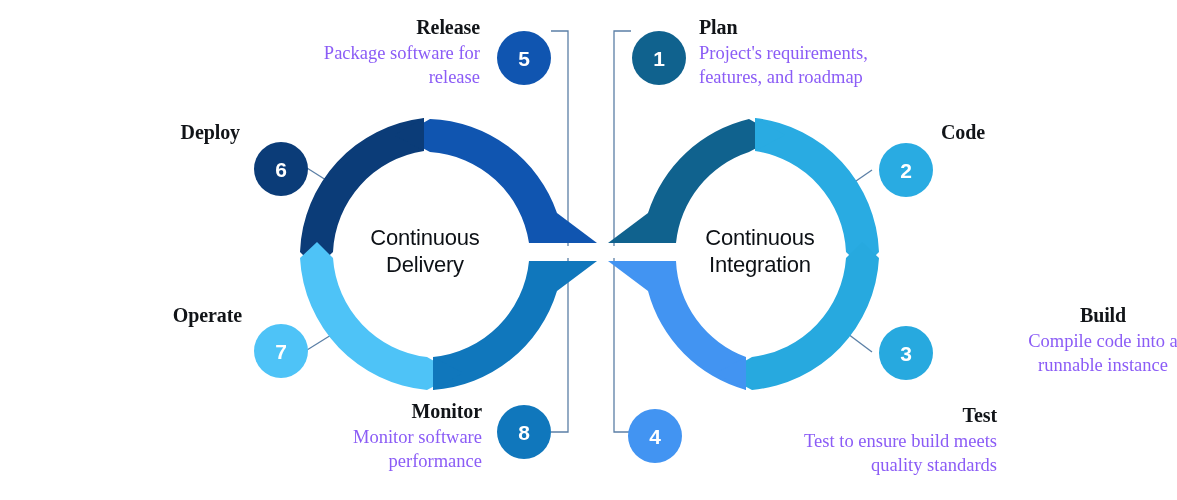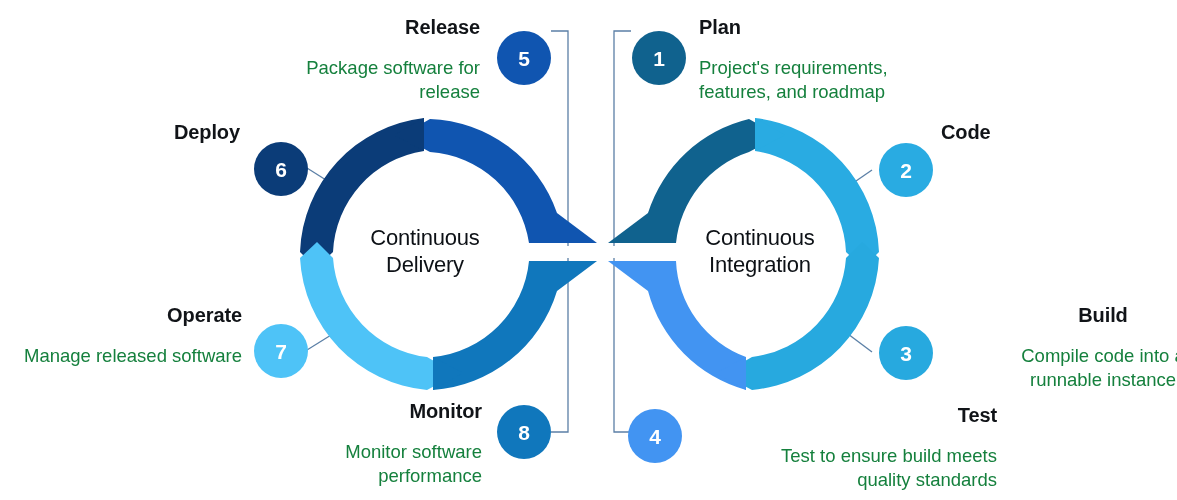--- a/index.html
+++ b/index.html
@@ -18,31 +18,31 @@
     position:absolute;
     width:54px;height:54px;border-radius:50%;
     display:flex;align-items:center;justify-content:center;
     color:#ffffff;font-size:21px;font-weight:bold;
     line-height:1;
     font-family:"Liberation Sans", sans-serif;
   }
 
   .label{
     position:absolute;
-    font-family:Liberation Sans, sans-serif;
+    font-family:Liberation Serif, serif;
   }
   .label .ttl{
     font-size:20px;font-weight:bold;color:#111418;
     display:block;line-height:1.22;
     letter-spacing:-0.1px;
   }
   .label .desc{
-    font-size:18.5px;color:#15803d;
+    font-size:18.5px;color:#8b5cf6;
     display:block;line-height:1.28;
-    margin-top:17px;
+    margin-top:3px;
     white-space:pre-line;
   }
   .align-right{text-align:right;}
   .align-left{text-align:left;}
 
   .center-cap{
     position:absolute;
     font-size:22px;font-weight:normal;color:#0d1116;
     text-align:center;line-height:1.22;
     white-space:pre-line;
@@ -187,21 +187,20 @@
   </div>
 
   <div class="badge" style="left:879px;top:143px;background:#29ABE2;">2</div>
   <div class="label align-left" style="left:941px;top:120px;width:236px;">
     <span class="ttl">Code</span>
   </div>
 
   <div class="badge" style="left:254px;top:324px;background:#4EC3F7;">7</div>
   <div class="label align-right" style="left:6px;top:303px;width:236px;">
     <span class="ttl">Operate</span>
-    <span class="desc">Manage released software</span>
   </div>
 
   <div class="badge" style="left:879px;top:326px;background:#27A9DF;">3</div>
   <div class="label align-left" style="left:985px;top:303px;width:236px;text-align:center;">
     <span class="ttl">Build</span>
     <span class="desc">Compile code into a
 runnable instance</span>
   </div>
 
   <div class="badge" style="left:497px;top:405px;background:#1077BC;">8</div>

